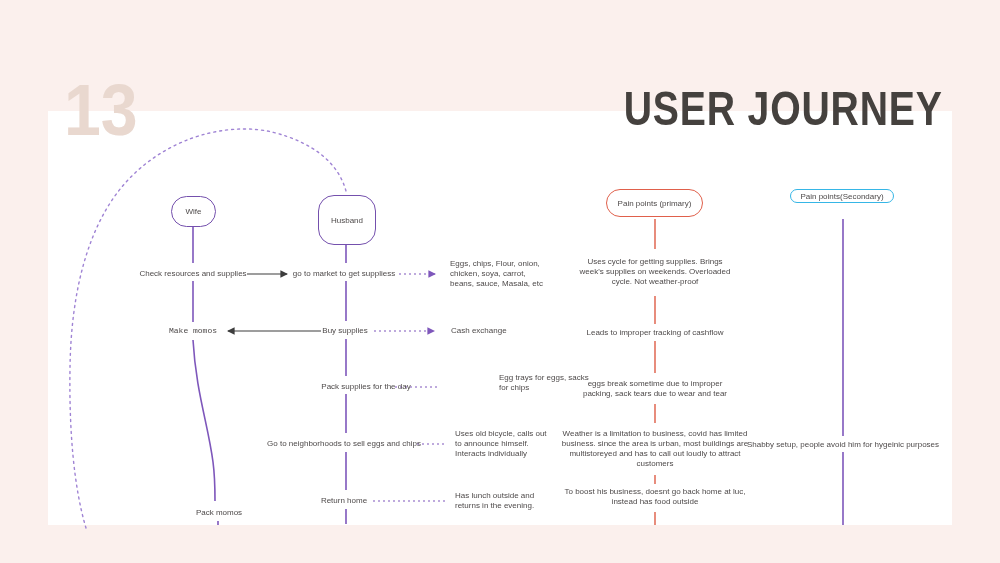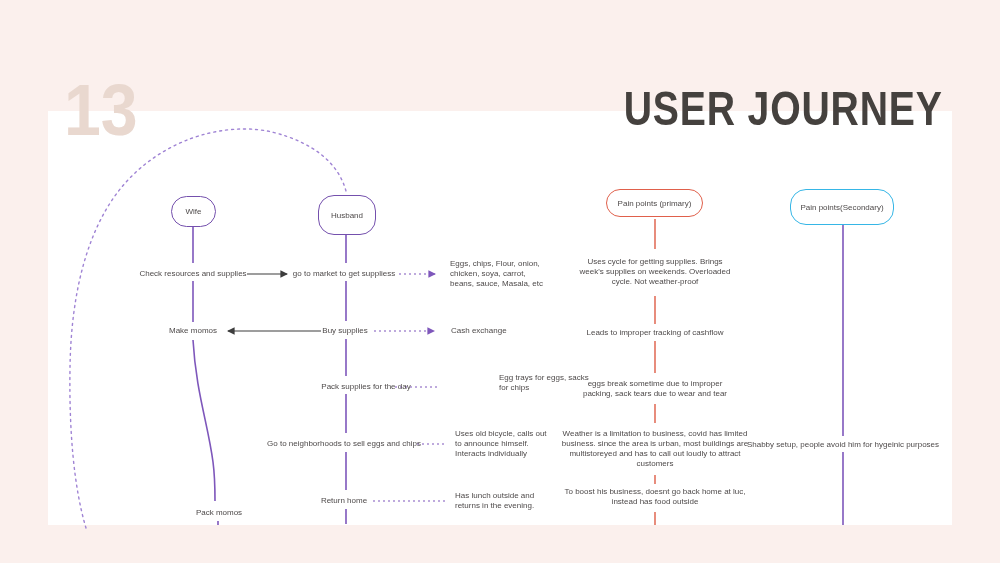--- a/index.html
+++ b/index.html
@@ -80,32 +80,32 @@
       <path d="M374 331 H434" marker-end="url(#mPurp)"></path>
       <path d="M395 387 H440"></path>
       <path d="M417 444 H447"></path>
       <path d="M373 501 H448"></path>
     </g>
   </svg>
 
   <div class="node" style="left:171px;top:196px;width:45px;height:31px;">
     <span>Wife</span>
   </div>
-  <div class="node" style="left:318px;top:195px;width:58px;height:40px;">
+  <div class="node" style="left:318px;top:195px;width:58px;height:50px;">
     <span>Husband</span>
   </div>
   <div class="node red" style="left:606px;top:189px;width:97px;height:28px;">
     <span>Pain points (primary)</span>
   </div>
-  <div class="node cyan" style="left:790px;top:189px;width:104px;height:36px;">
+  <div class="node cyan" style="left:790px;top:189px;width:104px;height:14px;">
     <span>Pain points(Secondary)</span>
   </div>
 
   <div class="lbl cx" style="left:193px;top:269px;">Check resources and supplies</div>
-  <div class="lbl cx" style="left:193px;top:326px;">Make momos</div>
+  <div class="lbl cx" style="left:193px;top:326px;font-family:Liberation Mono, monospace;">Make momos</div>
   <div class="lbl cx" style="left:219px;top:508px;">Pack momos</div>
 
   <div class="lbl cx" style="left:344px;top:269px;">go to market to get suppliess</div>
   <div class="lbl cx" style="left:345px;top:326px;">Buy supplies</div>
   <div class="lbl cx" style="left:346px;top:382px;padding-left:40px;">Pack supplies for the day</div>
   <div class="lbl cx" style="left:344px;top:439px;">Go to neighborhoods to sell eggs and chips</div>
   <div class="lbl cx" style="left:344px;top:496px;text-align:right;">Return home</div>
 
   <div class="lbl" style="left:450px;top:259px;width:100px;">Eggs, chips, Flour, onion, chicken, soya, carrot, beans, sauce, Masala, etc</div>
   <div class="lbl" style="left:451px;top:326px;">Cash exchange</div>

